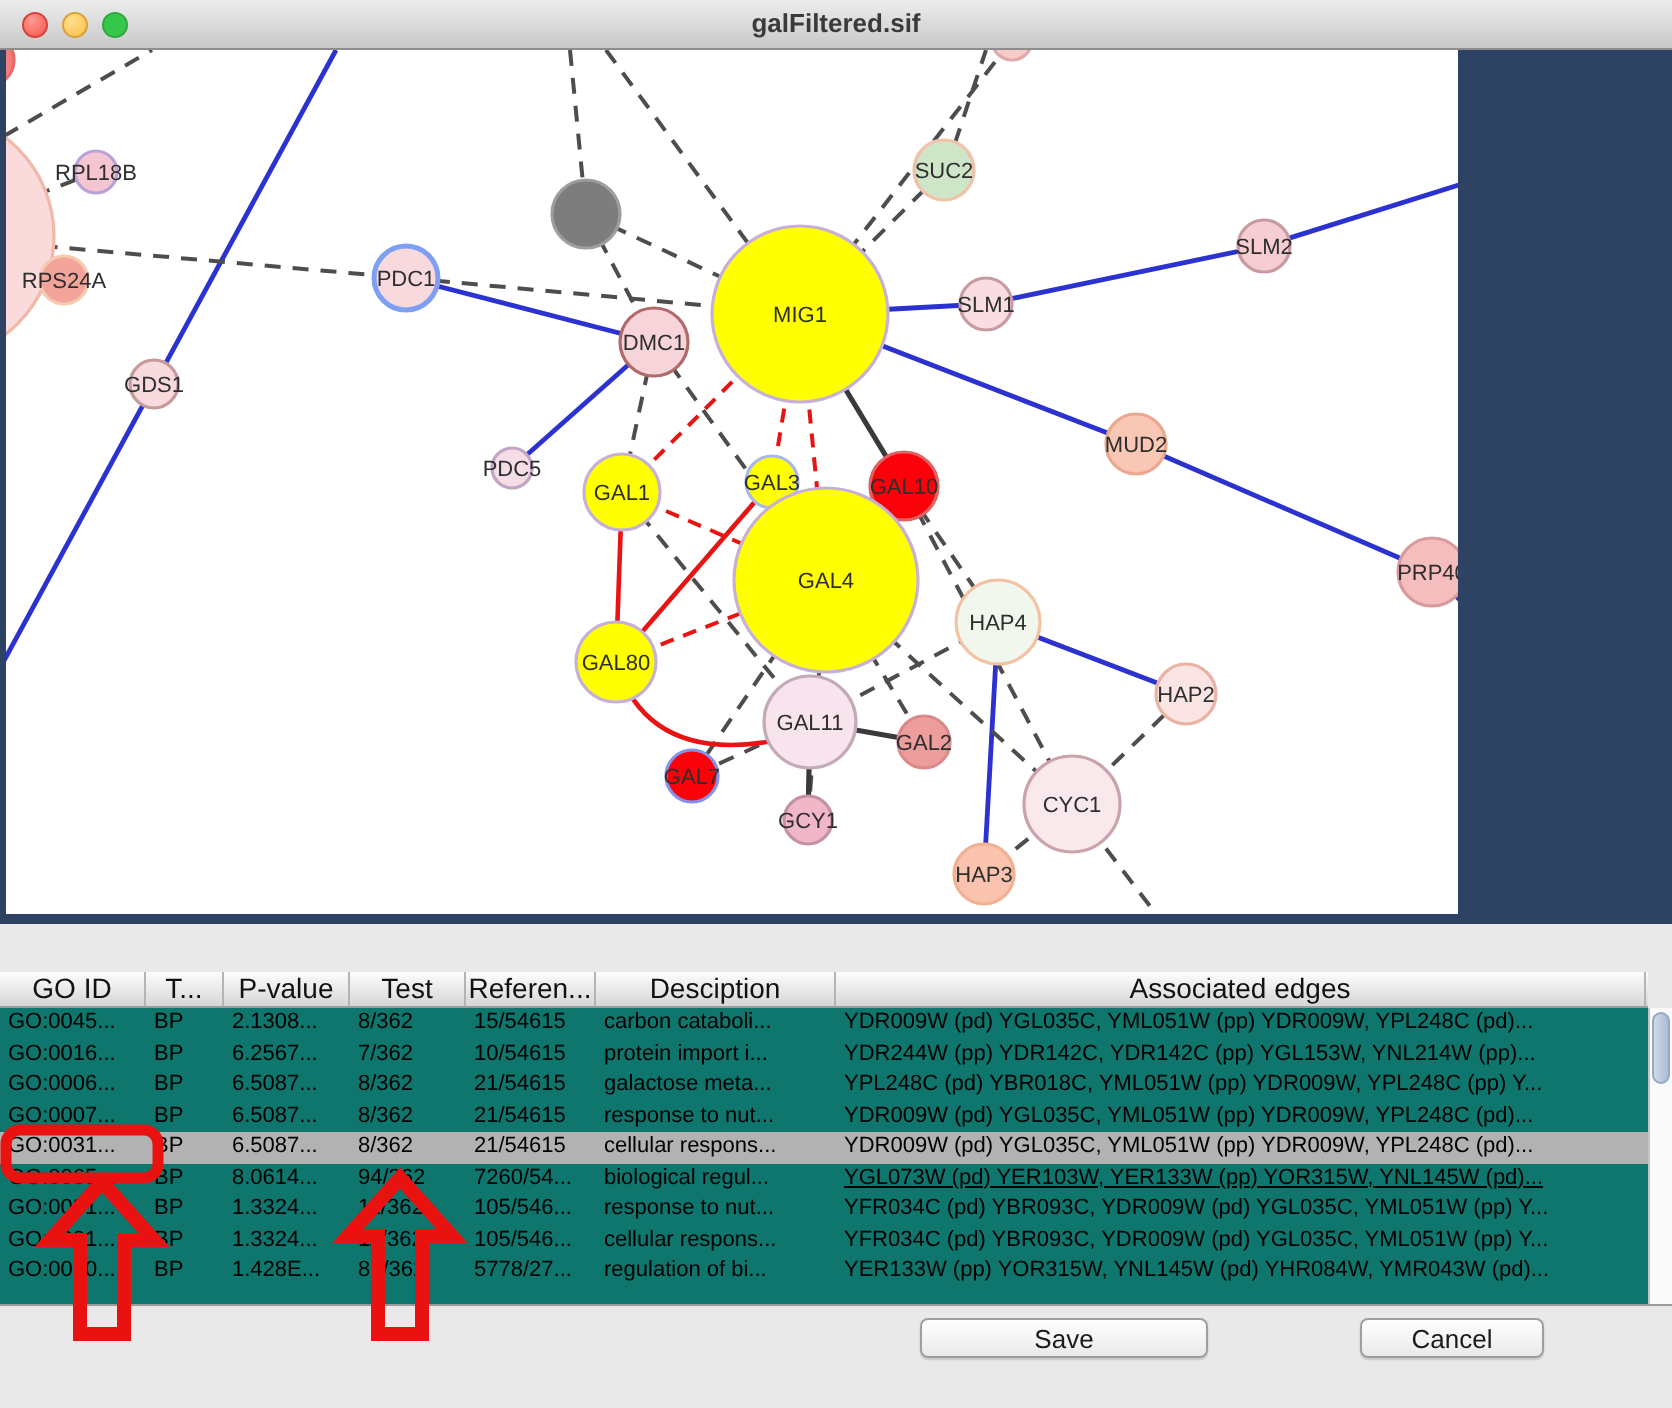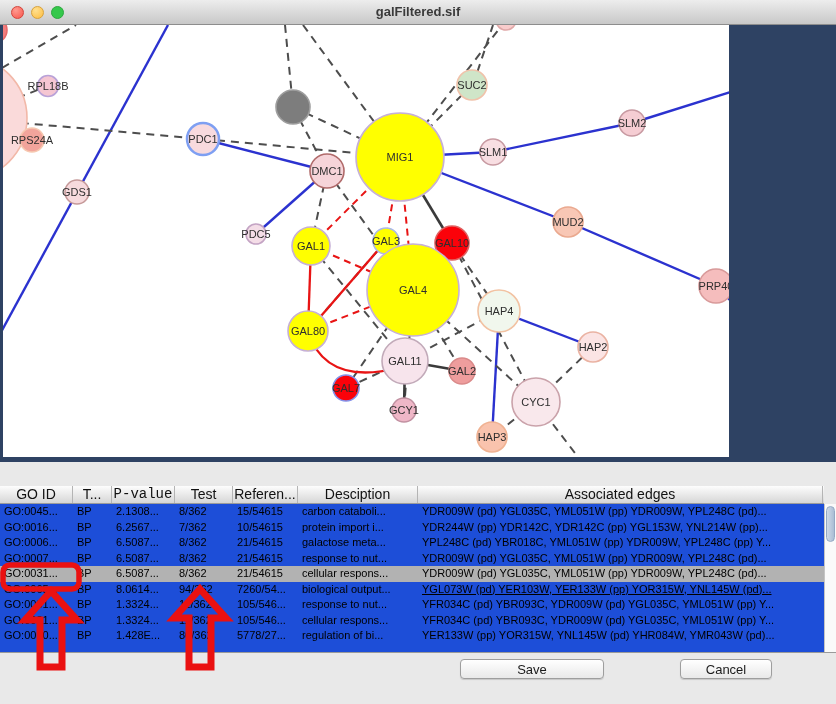--- a/index.html
+++ b/index.html
@@ -20,21 +20,21 @@
   #net-canvas{position:absolute;top:25px;left:3px;width:726px;height:432px;background:#ffffff;overflow:hidden;}
   .nlabel{font-family:"Liberation Sans",sans-serif;font-size:11px;fill:#2e2e2e;}
   #win2{top:462px;left:0;width:836px;height:242px;background:#e9e9e9;}
   #tb2{height:24px;background:linear-gradient(#ececec,#cccccc);border-bottom:1px solid #9a9a9a;}
   #tb2 .title-text{line-height:23px;color:#5f5f5f;}
   #tb2 .lights{top:6px;}
   #thead{position:absolute;top:24px;left:0;width:824px;height:18px;display:flex;
     background:linear-gradient(#fdfdfd,#d6d6d6);border-bottom:1px solid #9b9b9b;box-sizing:border-box;}
   .hcell{height:17px;line-height:17px;font-size:14px;color:#111;text-align:center;
     border-right:1px solid #b4b4b4;box-sizing:border-box;overflow:hidden;white-space:nowrap;flex:none;}
-  #table-area{position:absolute;top:42px;left:0;width:824px;height:148px;background:#1d4ed8;overflow:hidden;
+  #table-area{position:absolute;top:42px;left:0;width:824px;height:148px;background:#0f766e;overflow:hidden;
     border-left:1px solid #5a6largest(0,0);}
   #table-area{border-left:none;}
   .trow{display:flex;height:15.5px;line-height:15.5px;font-size:11px;color:#000;}
   .trow.selected{background:#b2b2b2;}
   .tcell{padding-left:4px;box-sizing:border-box;overflow:hidden;white-space:nowrap;flex:none;}
   #vscroll{position:absolute;top:42px;right:0;width:12px;height:148px;background:#fafafa;
     border-left:1px solid #c4c4c4;box-sizing:border-box;}
   #vthumb{position:absolute;top:2px;left:1px;width:9px;height:36px;border-radius:5px;
     background:linear-gradient(90deg,#cfdae8,#a9bdd4);border:1px solid #93a9c4;box-sizing:border-box;}
   #bottom-sep{position:absolute;top:190px;left:0;width:836px;height:1px;background:#9a9a9a;}
@@ -176,21 +176,21 @@
         <line x1="819" y1="456" x2="833" y2="442" stroke="#909090" stroke-width="1.4"></line>
         <line x1="825" y1="456" x2="833" y2="448" stroke="#909090" stroke-width="1.4"></line>
       </svg>
   </div>
 </div>
 
 <div class="window" id="win2">
   <div id="thead">
       <div class="hcell" style="width: 73px;">GO ID</div>
       <div class="hcell" style="width: 39px;">T...</div>
-      <div class="hcell" style="width: 63px; font-family: Liberation Mono, monospace;">P-value</div>
+      <div class="hcell" style="width: 63px;">P-value</div>
       <div class="hcell" style="width: 58px;">Test</div>
       <div class="hcell" style="width: 65px;">Referen...</div>
       <div class="hcell" style="width: 120px;">Desciption</div>
       <div class="hcell" style="width: 405px;">Associated edges</div>
     </div>
   <div id="table-area">
       <div class="trow">
         <div class="tcell" style="width: 73px;">GO:0045...</div>
         <div class="tcell" style="width: 39px;">BP</div>
         <div class="tcell" style="width: 63px;">2.1308...</div>
@@ -234,21 +234,21 @@
         <div class="tcell" style="width: 65px;">21/54615</div>
         <div class="tcell" style="width: 120px;">cellular respons...</div>
         <div class="tcell" style="width: 405px;">YDR009W (pd) YGL035C, YML051W (pp) YDR009W, YPL248C (pd)...</div>
       </div>
       <div class="trow">
         <div class="tcell" style="width: 73px;">GO:0065...</div>
         <div class="tcell" style="width: 39px;">BP</div>
         <div class="tcell" style="width: 63px;">8.0614...</div>
         <div class="tcell" style="width: 58px;">94/362</div>
         <div class="tcell" style="width: 65px;">7260/54...</div>
-        <div class="tcell" style="width: 120px;">biological output...</div>
+        <div class="tcell" style="width: 120px;">biological regul...</div>
         <div class="tcell" style="width: 405px; text-decoration: underline;">YGL073W (pd) YER103W, YER133W (pp) YOR315W, YNL145W (pd)...</div>
       </div>
       <div class="trow">
         <div class="tcell" style="width: 73px;">GO:0031...</div>
         <div class="tcell" style="width: 39px;">BP</div>
         <div class="tcell" style="width: 63px;">1.3324...</div>
         <div class="tcell" style="width: 58px;">11/362</div>
         <div class="tcell" style="width: 65px;">105/546...</div>
         <div class="tcell" style="width: 120px;">response to nut...</div>
         <div class="tcell" style="width: 405px;">YFR034C (pd) YBR093C, YDR009W (pd) YGL035C, YML051W (pp) Y...</div>

